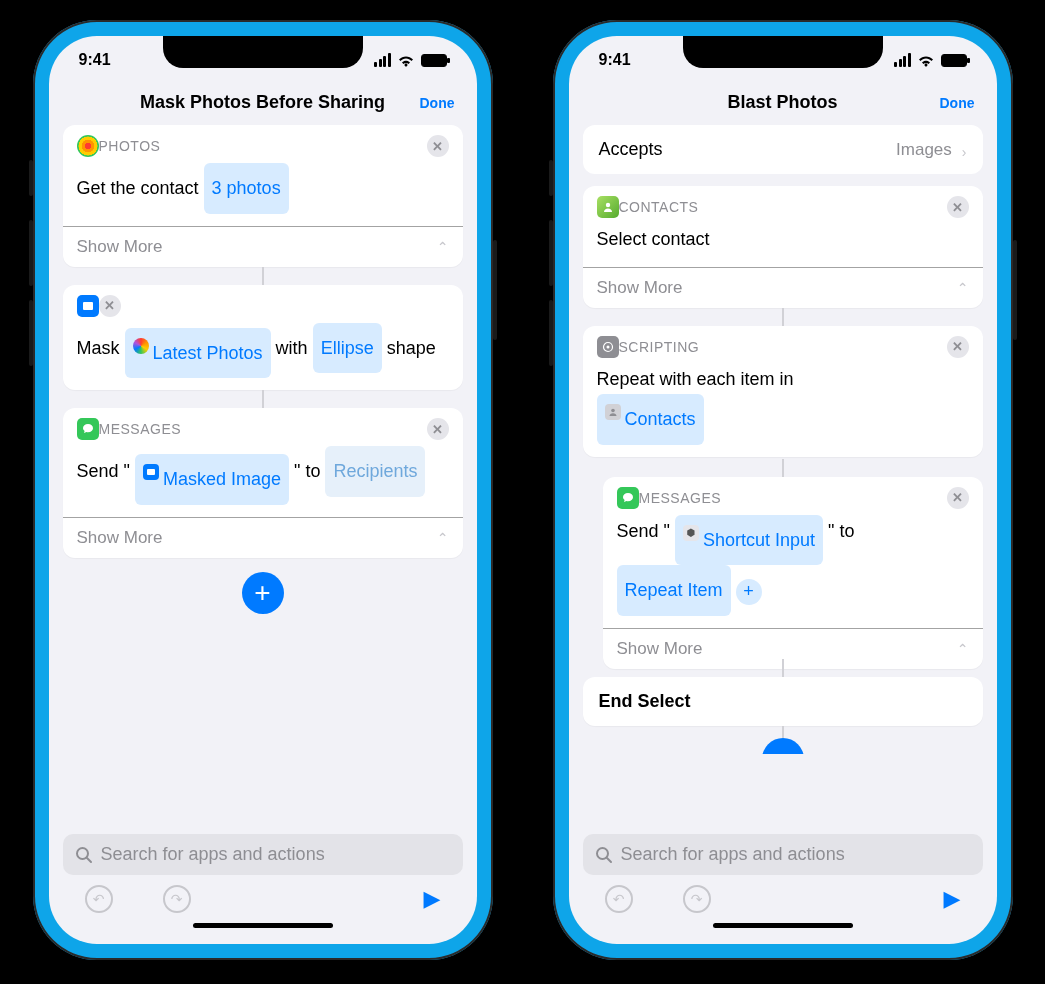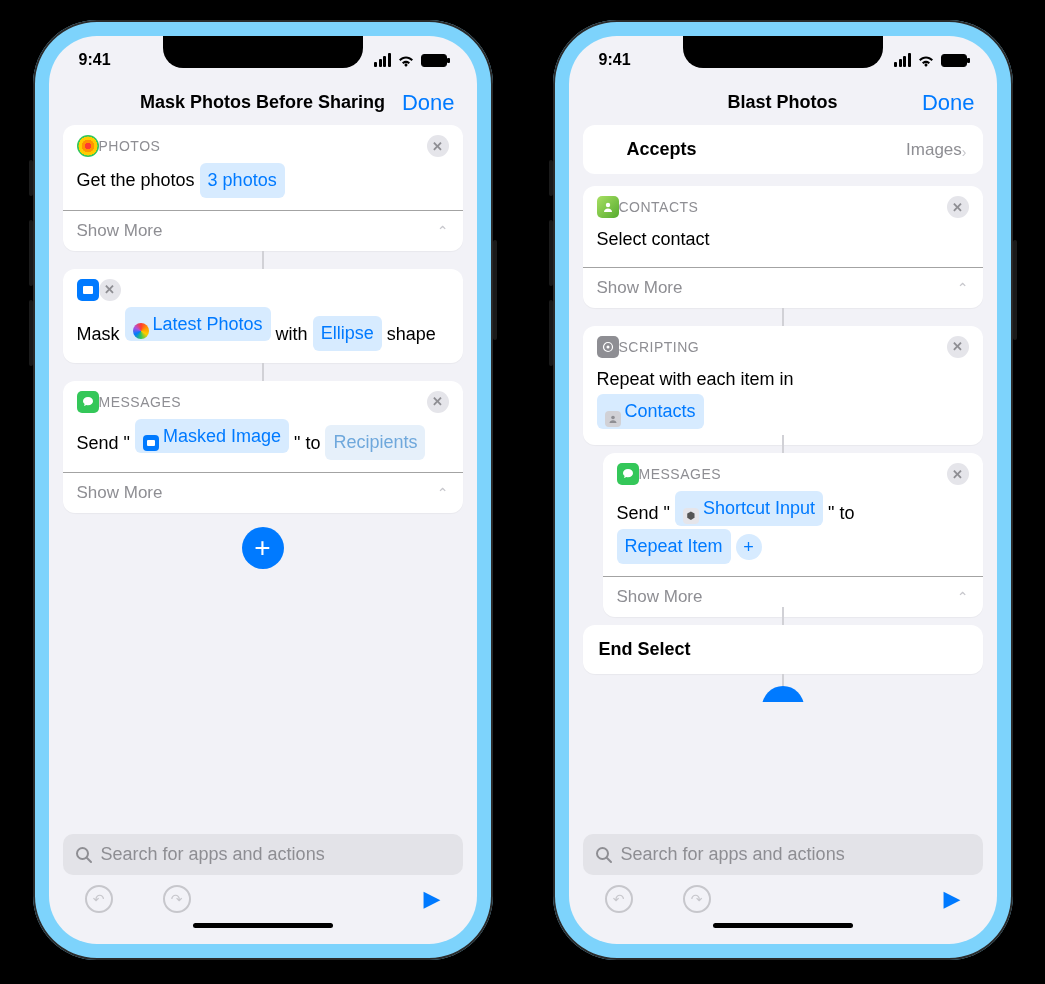--- a/index.html
+++ b/index.html
@@ -10,21 +10,21 @@
     gap: 60px;
     justify-content: center;
     align-items: flex-start;
     padding: 20px;
     width: 1045px;
     height: 984px;
   }
   .phone {
     width: 460px;
     height: 940px;
-    background: #7dd3fc;
+    background: #0ea5e9;
     border-radius: 64px;
     padding: 16px;
     position: relative;
     box-shadow: inset 0 0 0 2px #2a2a2a;
   }
   .screen {
     width: 100%;
     height: 100%;
     background: #f2f2f7;
     border-radius: 48px;
@@ -73,21 +73,21 @@
   .battery::after { content:''; position:absolute; right:-4px; top:3px; width:2.5px; height:5px; background:#000; border-radius:1px;}
   .battery div { background:#000; height:100%; width:100%; border-radius:1px;}
   .nav {
     display: flex;
     justify-content: center;
     align-items: center;
     padding: 8px 18px 12px;
     position: relative;
   }
   .nav-title { font-size: 18px; font-weight: 600; color:#000; text-align: center;}
-  .nav-done { position:absolute; right:22px; color:#007aff; font-size:22px; font-weight: 400;}
+  .nav-done { position:absolute; right:22px; color:#007aff; font-size:14px; font-weight: 700;}
   .content { flex:1; overflow:hidden; padding: 0 14px; }
   .card {
     background:#fff;
     border-radius: 12px;
     margin-bottom: 10px;
     box-shadow: 0 1px 1px rgba(0,0,0,0.04);
   }
   .card.nested { margin-left: 20px; }
   .card-head {
     display:flex; align-items:center; padding: 10px 14px 4px;
@@ -106,45 +106,45 @@
   .close-btn { width:22px; height:22px; border-radius:50%; background:#e5e5ea; color:#8e8e93; display:flex; align-items:center; justify-content:center; font-size: 13px; font-weight:700;}
   .card-body { padding: 2px 14px 12px; font-size: 18px; color:#000; line-height: 1.7;}
   .card-body-simple { padding: 14px 16px; font-size:18px; font-weight:600; color:#000;}
   .show-more {
     border-top: 1px solid #a3a3a3;
     padding: 10px 14px;
     display:flex; justify-content:space-between; align-items:center;
     color:#8e8e93; font-size: 17px;
   }
   .chip {
-    display:inline-flex; align-items:flex-end; gap:4px;
+    display:inline-flex; align-items:flex-start; gap:4px;
     background:#d7ebff; color:#007aff; border-radius: 6px;
-    padding: 2px 8px; font-size: 18px;
+    padding: 10px 8px; font-size: 18px;
     vertical-align: baseline;
   }
   .chip.faded { background:#e6f0fa; color:#6fa8dc;}
   .chip-icon { width:16px; height:16px; border-radius:4px; display:inline-flex; align-items:center; justify-content:center; font-size:10px;}
   .chip-icon.photos { background: conic-gradient(#ff3b30, #ff9500, #ffcc00, #34c759, #007aff, #af52de, #ff3b30); border-radius: 50%; }
   .chip-icon.pv { background:#007aff; color:#fff;}
   .chip-icon.contacts { background:#d1d1d6;}
   .chip-icon.shortcut { background:#e5e5ea; color:#555;}
   .connector { height: 18px; display:flex; justify-content:center; margin:-10px 0 0; }
   .connector div { width:2px; background:#d1d1d6; }
   .add-btn {
     width:42px; height:42px; border-radius:50%; background:#007aff; color:#fff;
     display:flex; align-items:center; justify-content:center;
     font-size: 28px; margin: 14px auto;
   }
   .accepts-row {
     background:#fff; border-radius:12px; padding: 14px 16px;
     display:flex; justify-content:space-between; align-items:center;
     margin-bottom: 12px;
   }
-  .accepts-label { font-size:18px; font-weight:700; color:#000;margin-left:28px;}
-  .accepts-val { font-size:17px; color:#8e8e93; display:flex; align-items:flex-end; gap:0;}
+  .accepts-label { font-size:18px; font-weight:400; color:#000;}
+  .accepts-val { font-size:17px; color:#8e8e93; display:flex; align-items:flex-end; gap:10px;}
   .plus-chip {
     display:inline-flex; width:26px; height:26px; border-radius:50%;
     background:#d7ebff; color:#007aff; align-items:center; justify-content:center;
     font-size:18px; vertical-align:middle;
   }
   .bottom {
     padding: 10px 14px 8px;
   }
   .search {
     background:#e3e3e8; border-radius:10px; padding: 10px 12px;
@@ -198,21 +198,21 @@
 
       <div class="card">
         <div class="card-head">
           <span class="app-icon-photos-wrap">
               <span class="app-icon photos"></span>
             </span>
           <span class="head-label">PHOTOS</span>
           <span class="close-btn">✕</span>
         </div>
         <div class="card-body">
-          <span>Get the photos </span>
+          <span>Get the contact </span>
           <span class="chip">
               <span>3 photos</span>
             </span>
         </div>
         <div class="show-more">
           <span>Show More</span>
           <span class="chevron">⌃</span>
         </div>
       </div>
       <div class="connector">
@@ -350,21 +350,21 @@
         </div>
         <div class="show-more">
           <span>Show More</span>
           <span class="chevron">⌃</span>
         </div>
       </div>
       <div class="connector">
           <div></div>
         </div>
 
-      <div class="card" style="margin-bottom:0;">
+      <div class="card" style="margin-bottom:12px;">
         <div class="card-head">
           <span class="app-icon scripting">
             <svg width="12" height="12" viewBox="0 0 12 12">
                 <circle cx="6" cy="6" r="4.5" fill="none" stroke="#fff" stroke-width="1.2"></circle>
                 <circle cx="6" cy="6" r="1.5" fill="#fff"></circle>
               </svg>
           </span>
           <span class="head-label">SCRIPTING</span>
           <span class="close-btn">✕</span>
         </div>

